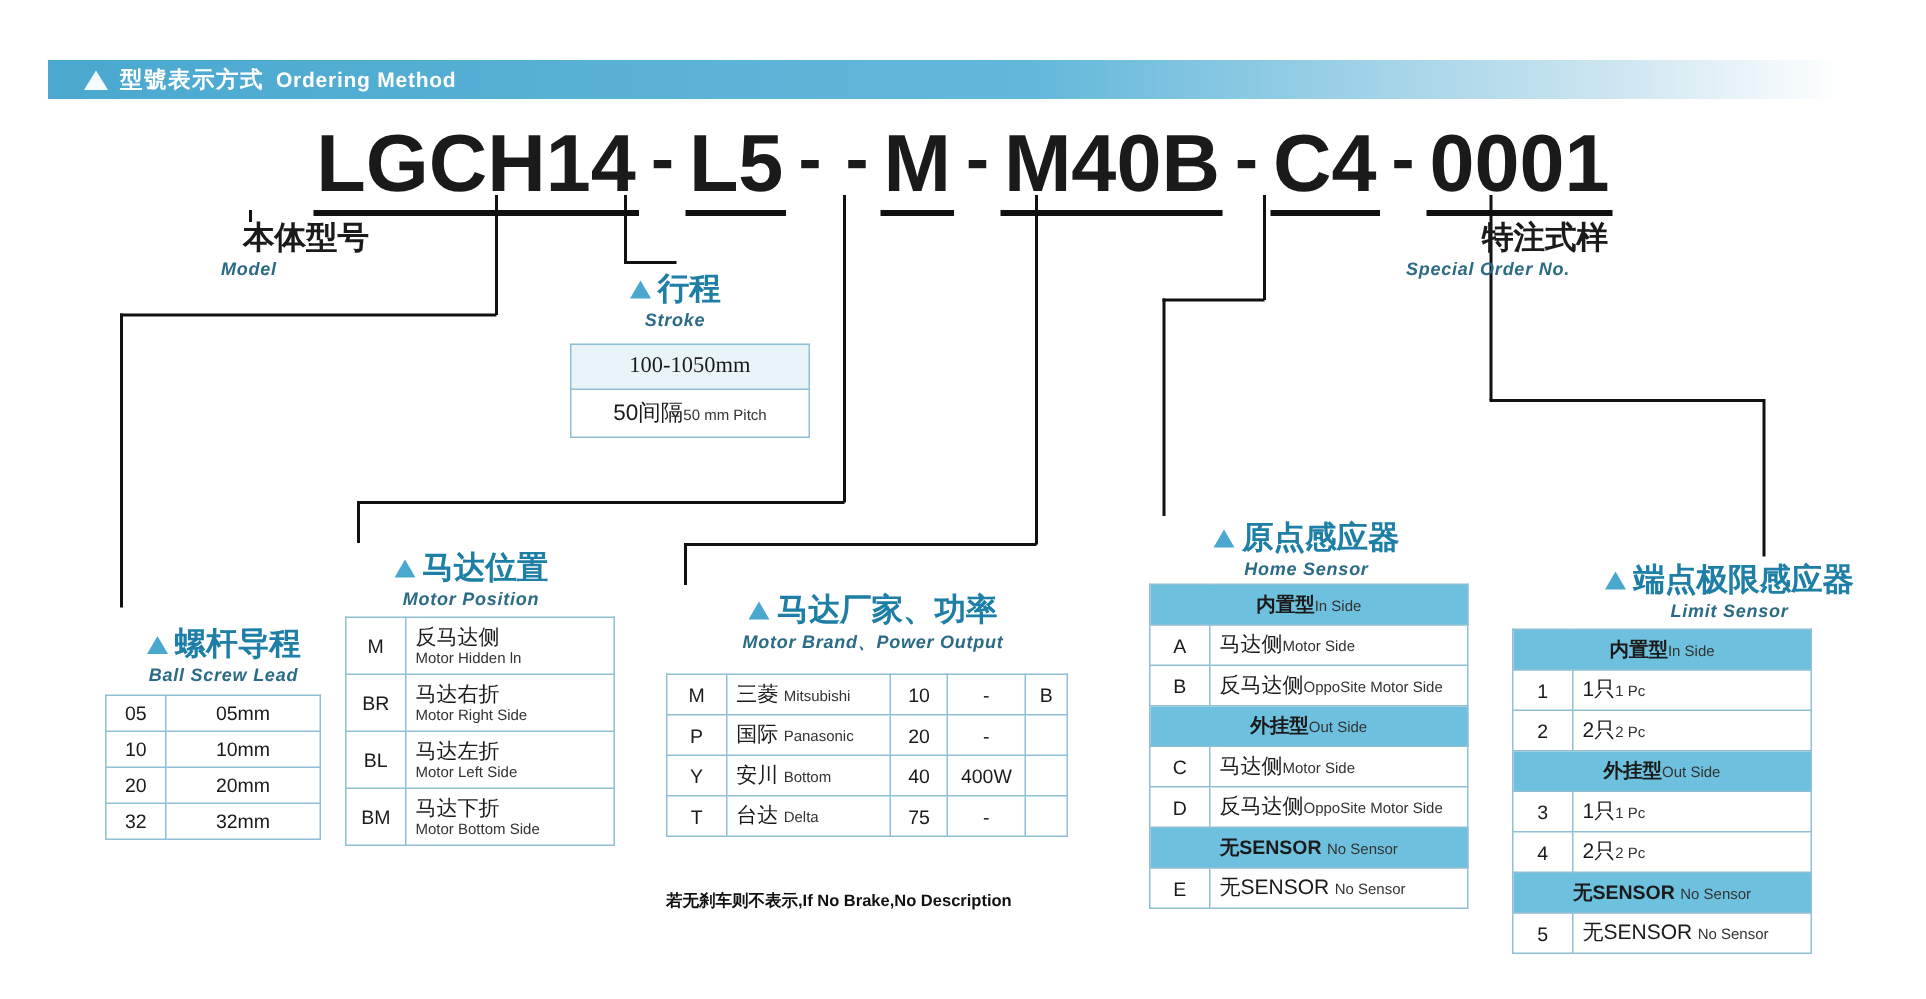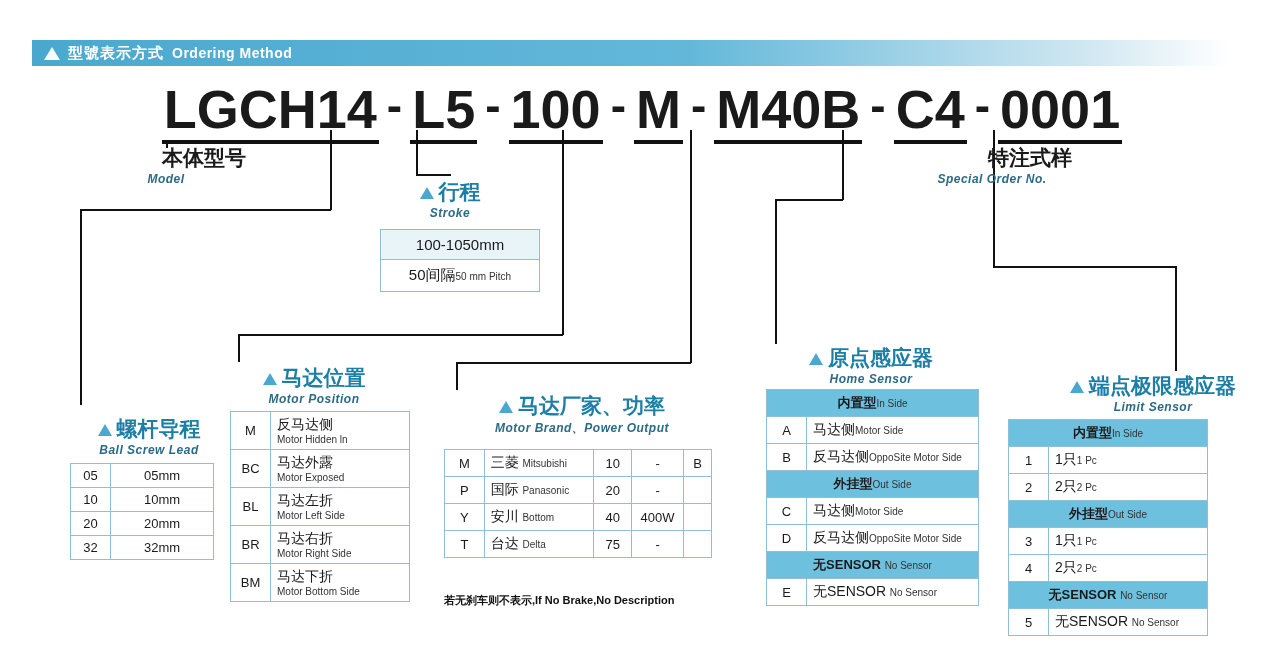--- a/index.html
+++ b/index.html
@@ -9,21 +9,21 @@
     background:#ffffff;
     font-family:"Liberation Sans", sans-serif;
     color:#1a1a1a;
     overflow:hidden;
   }
 
   
   .header-bar{
     position:absolute; left:32px; top:40px; width:1196px; height:26px;
     background:linear-gradient(to right,#4aa8cf 0%, #63b8da 55%, #cfe7f1 88%, #ffffff 100%);
-    display:flex; align-items:center; padding-left:12px;
+    display:flex; align-items:center; padding-left:24px;
   }
   .header-tri{
     width:0;height:0;border-left:8px solid transparent;border-right:8px solid transparent;
     border-bottom:13px solid #ffffff; opacity:.95; margin-right:8px;
   }
   .header-cn{ color:#fff; font-size:15px; font-weight:bold; letter-spacing:1px;}
   .header-en{ color:#fff; font-size:14px; font-weight:bold; margin-left:8px; letter-spacing:.5px;}
 
   
   .code-row{
@@ -59,42 +59,41 @@
   .sub{ font-size:10px; font-weight:normal; color:#333; }
   .cn14{ font-size:14px; }
   .note{ font-size:11px; font-weight:bold; color:#111; margin-top:3px; }
   .note .lite{ font-weight:bold; font-size:11px; }
 
   
   .strokebox{
     border:1px solid #8fbfd4; background:#fff; text-align:center;
     font-size:15px; padding:6px 10px;
   }
-  .strokebox.top{ background:#e9f4f9; font-weight:normal; }
+  .strokebox.top{ background:#e9f4f9; font-weight:normal;font-family:Liberation Serif, serif; }
 
   
   .ln{ position:absolute; background:#111; }
   .lnh{ height:1.5px; }
   .lnv{ width:1.5px; }
 </style>
 </head>
 <body>
 
 <div class="header-bar">
   <span class="header-tri"></span>
   <span class="header-cn">型號表示方式</span>
   <span class="header-en">Ordering Method</span>
 </div>
 
 <div class="code-row">
   <span class="seg u">LGCH14</span>
   <span class="dash">-</span>
   <span class="seg u">L5</span>
   <span class="dash">-</span>
-  <span class="seg u">100</span>
   <span class="dash">-</span>
   <span class="seg u">M</span>
   <span class="dash">-</span>
   <span class="seg u">M40B</span>
   <span class="dash">-</span>
   <span class="seg u">C4</span>
   <span class="dash">-</span>
   <span class="seg u">0001</span>
 </div>
 
@@ -183,38 +182,31 @@
 <table class="tb" style="position:absolute;left:230px;top:411px;width:180px;">
   <tbody>
       <tr>
     <td class="key">M</td>
     <td class="val">
       <div class="cn14">反马达侧</div>
       <div class="sub">Motor Hidden ln</div>
     </td>
   </tr>
   <tr>
-    <td class="key">BC</td>
-    <td class="val">
-      <div class="cn14">马达外露</div>
-      <div class="sub">Motor Exposed</div>
+    <td class="key">BR</td>
+    <td class="val">
+      <div class="cn14">马达右折</div>
+      <div class="sub">Motor Right Side</div>
     </td>
   </tr>
   <tr>
     <td class="key">BL</td>
     <td class="val">
       <div class="cn14">马达左折</div>
       <div class="sub">Motor Left Side</div>
-    </td>
-  </tr>
-  <tr>
-    <td class="key">BR</td>
-    <td class="val">
-      <div class="cn14">马达右折</div>
-      <div class="sub">Motor Right Side</div>
     </td>
   </tr>
   <tr>
     <td class="key">BM</td>
     <td class="val">
       <div class="cn14">马达下折</div>
       <div class="sub">Motor Bottom Side</div>
     </td>
   </tr>
 </tbody>

